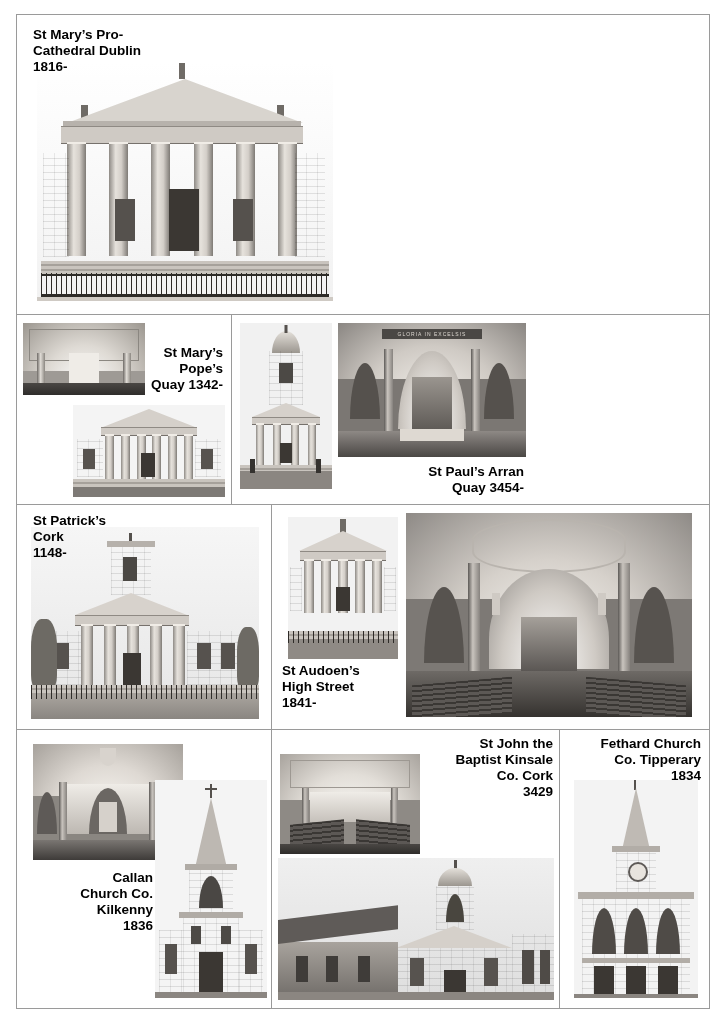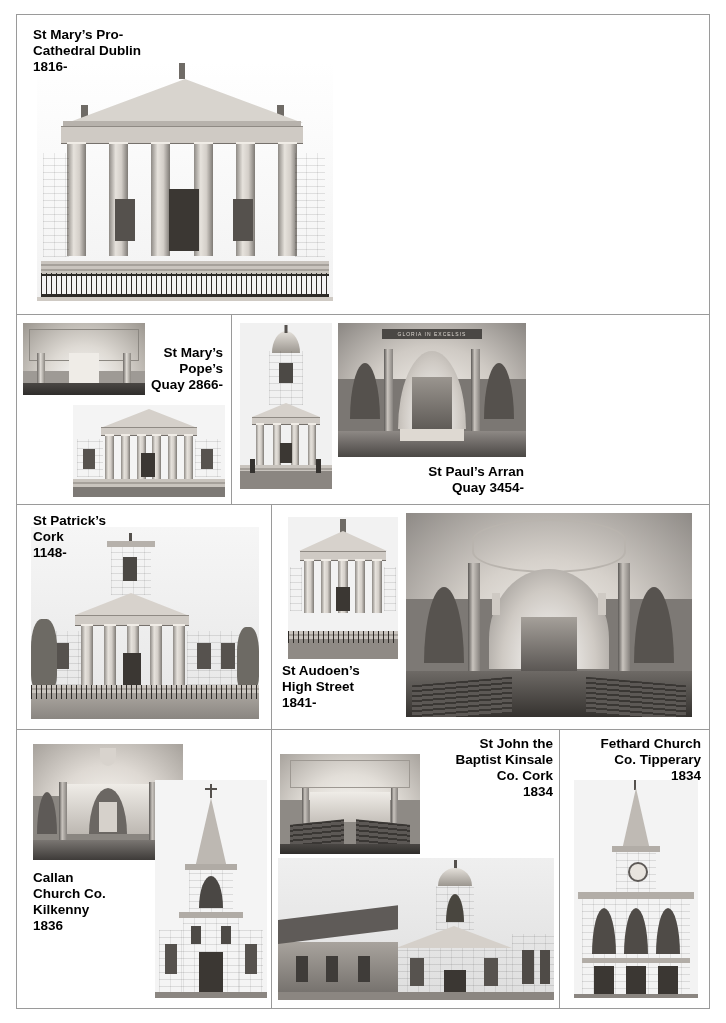--- a/index.html
+++ b/index.html
@@ -211,21 +211,21 @@
       </div>
       <div style="clear:both;"></div>
     </div>
 
     <div class="row" style="height:190px;">
 
 
       <div class="cell divider" style="width:215px;">
         <div class="caption right" style="right:8px; top:30px; width:120px;">St Mary’s
 Pope’s
-Quay 2866-</div>
+Quay 1342-</div>
 
         <div class="photo" style="left:6px; top:8px; width:122px; height:72px;">
           <div class="interior" style="background:#9e9a95;"></div>
           <div class="int-vault" style="height:48px; background:radial-gradient(ellipse at 50% 130%, #ffffff 0%, #dedad4 45%, #9b968f 100%);"></div>
           <div style="position:absolute; left:6px; top:6px; right:6px; height:30px; border:1px solid #8b8781;"></div>
           <div style="position:absolute; left:50%; transform:translateX(-50%); top:30px; width:30px; height:32px; background:#efece7;"></div>
           <div class="int-colL" style="left:14px; top:30px; width:8px; bottom:6px; background:linear-gradient(90deg,#6d6965,#e0dcd6 45%,#8b8781);"></div>
           <div class="int-colR" style="right:14px; top:30px; width:8px; bottom:6px; background:linear-gradient(90deg,#6d6965,#e0dcd6 45%,#8b8781);"></div>
           <div class="int-floor" style="height:12px;"></div>
         </div>
@@ -394,21 +394,21 @@
           <div style="position:absolute; left:34px; top:40px; width:82px; height:50px; background:linear-gradient(#efece7,#bdb8b2);"></div>
           <div class="arch" style="left:56px; top:44px; width:38px; height:46px; background:#6b6763;"></div>
           <div style="position:absolute; left:66px; top:58px; width:18px; height:30px; background:#d6d1cb;"></div>
           <div class="int-colL" style="left:26px; top:38px; width:8px; bottom:18px;"></div>
           <div class="int-colR" style="right:26px; top:38px; width:8px; bottom:18px;"></div>
           <div class="arch" style="left:4px; top:48px; width:20px; height:42px; background:#5e5a57;"></div>
           <div class="arch" style="right:4px; top:48px; width:20px; height:42px; background:#5e5a57;"></div>
           <div class="int-floor" style="height:20px; background:linear-gradient(#7a7672,#3e3b39);"></div>
         </div>
 
-        <div class="caption left" style="left:16px; top:140px; width:120px;">Callan
+        <div class="caption left" style="left:16px; top:140px; width:120px;text-align:right;">Callan
 Church Co.
 Kilkenny
 1836</div>
 
         <div class="photo" style="left:138px; top:50px; width:112px; height:218px; background:#fff;">
           <div class="ph-sky" style="background:#f4f4f4;"></div>
 
           <div style="position:absolute; left:55px; top:4px; width:2px; height:14px; background:#55514d;"></div>
           <div style="position:absolute; left:50px; top:8px; width:12px; height:2px; background:#55514d;"></div>
 
@@ -429,21 +429,21 @@
           <div class="window" style="left:10px; top:164px; width:12px; height:30px; background:#56524e;"></div>
           <div class="window" style="left:90px; top:164px; width:12px; height:30px; background:#56524e;"></div>
           <div class="ground" style="height:6px; background:#8b8681;"></div>
         </div>
       </div>
 
       <div class="cell divider" style="width:288px;">
         <div class="caption right" style="right:6px; top:6px; width:180px;">St John the
 Baptist Kinsale
 Co. Cork
-1834</div>
+3429</div>
 
         <div class="photo" style="left:8px; top:24px; width:140px; height:100px;">
           <div class="interior" style="background:#8e8a85;"></div>
           <div class="int-vault" style="height:46px; background:radial-gradient(ellipse at 50% 150%, #fdfcf9 0%, #e2ded8 50%, #a8a39d 100%);"></div>
           <div style="position:absolute; left:10px; top:6px; right:10px; height:26px; border:1px solid #9d9892;"></div>
           <div style="position:absolute; left:30px; top:38px; width:80px; height:30px; background:linear-gradient(#efece7,#c6c1bb);"></div>
           <div class="int-colL" style="left:22px; top:34px; width:7px; bottom:14px;"></div>
           <div class="int-colR" style="right:22px; top:34px; width:7px; bottom:14px;"></div>
           <div class="pewblock" style="left:10px; bottom:2px; width:54px; height:30px; transform:skewY(-6deg);"></div>
           <div class="pewblock" style="right:10px; bottom:2px; width:54px; height:30px; transform:skewY(6deg);"></div>

